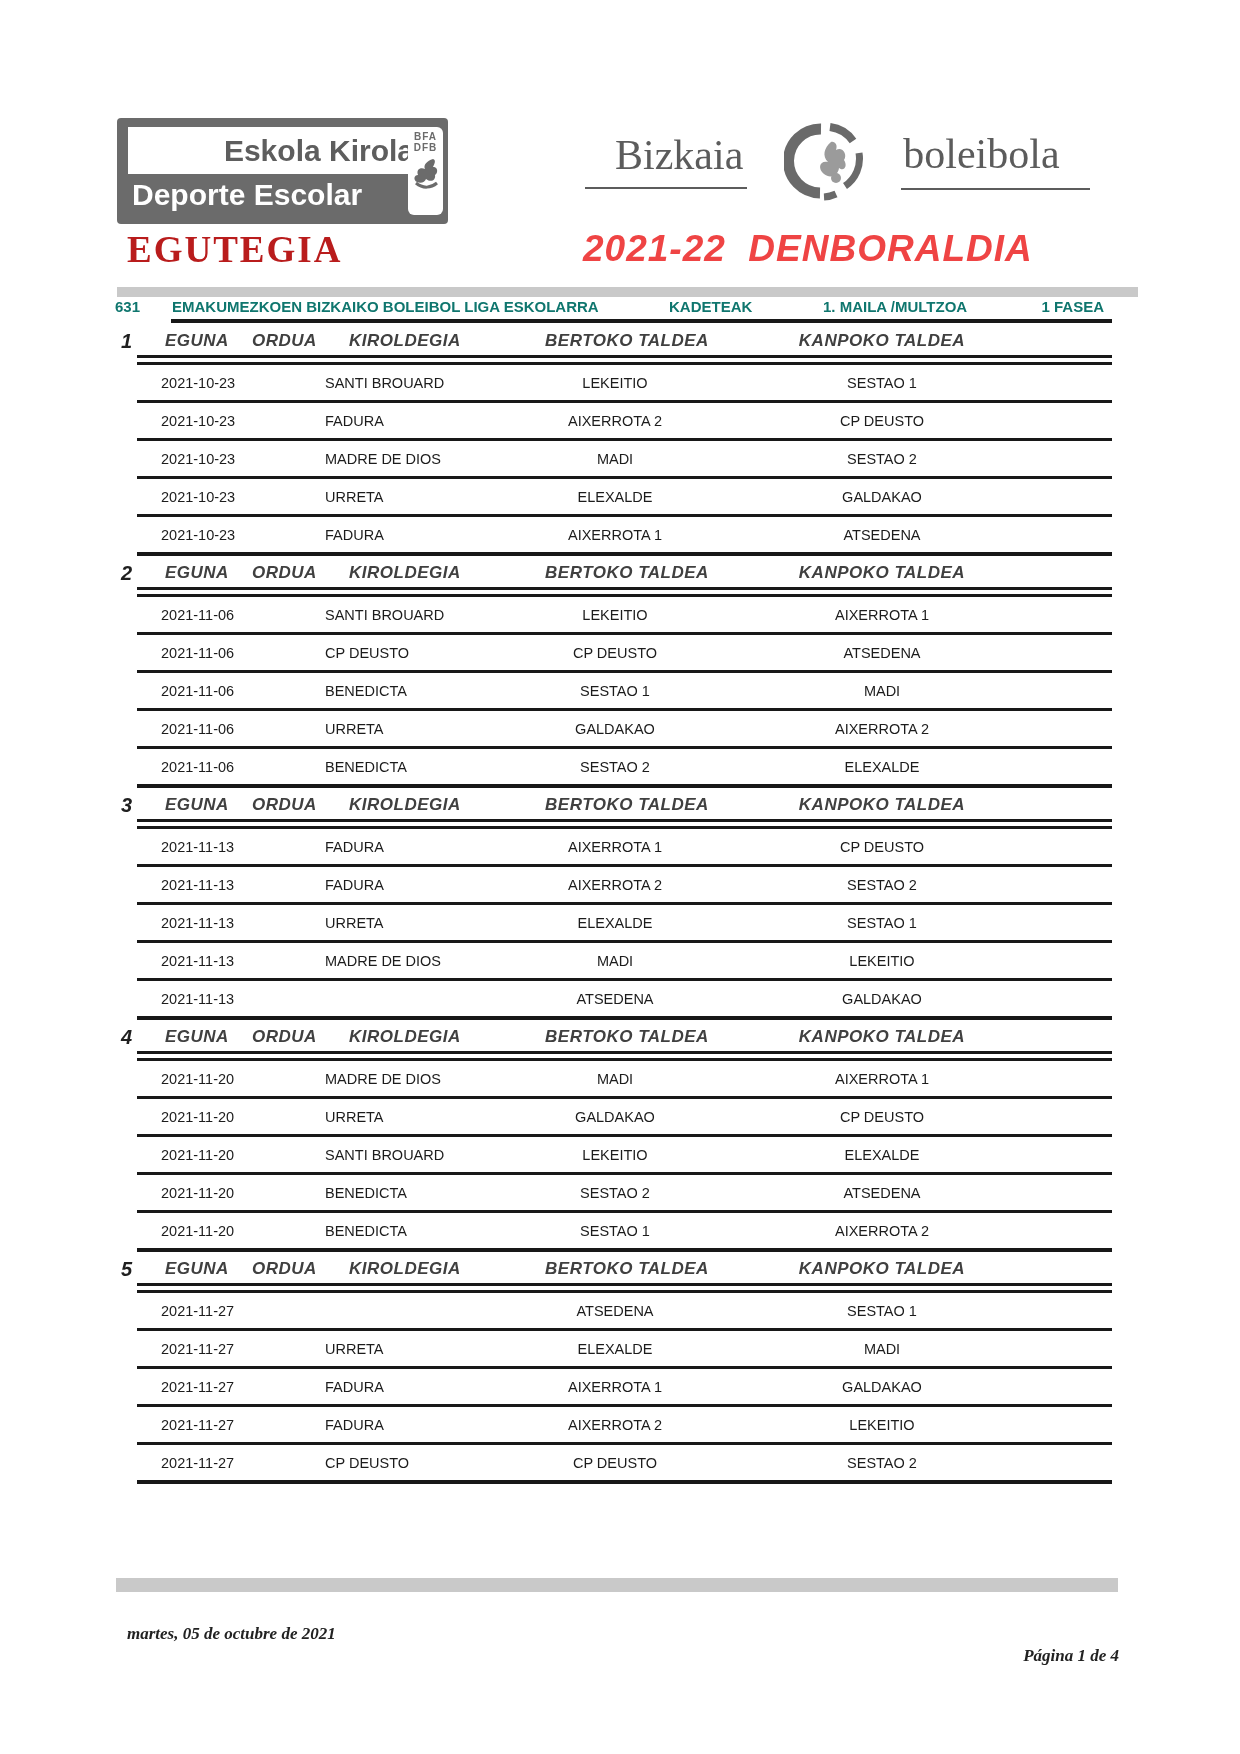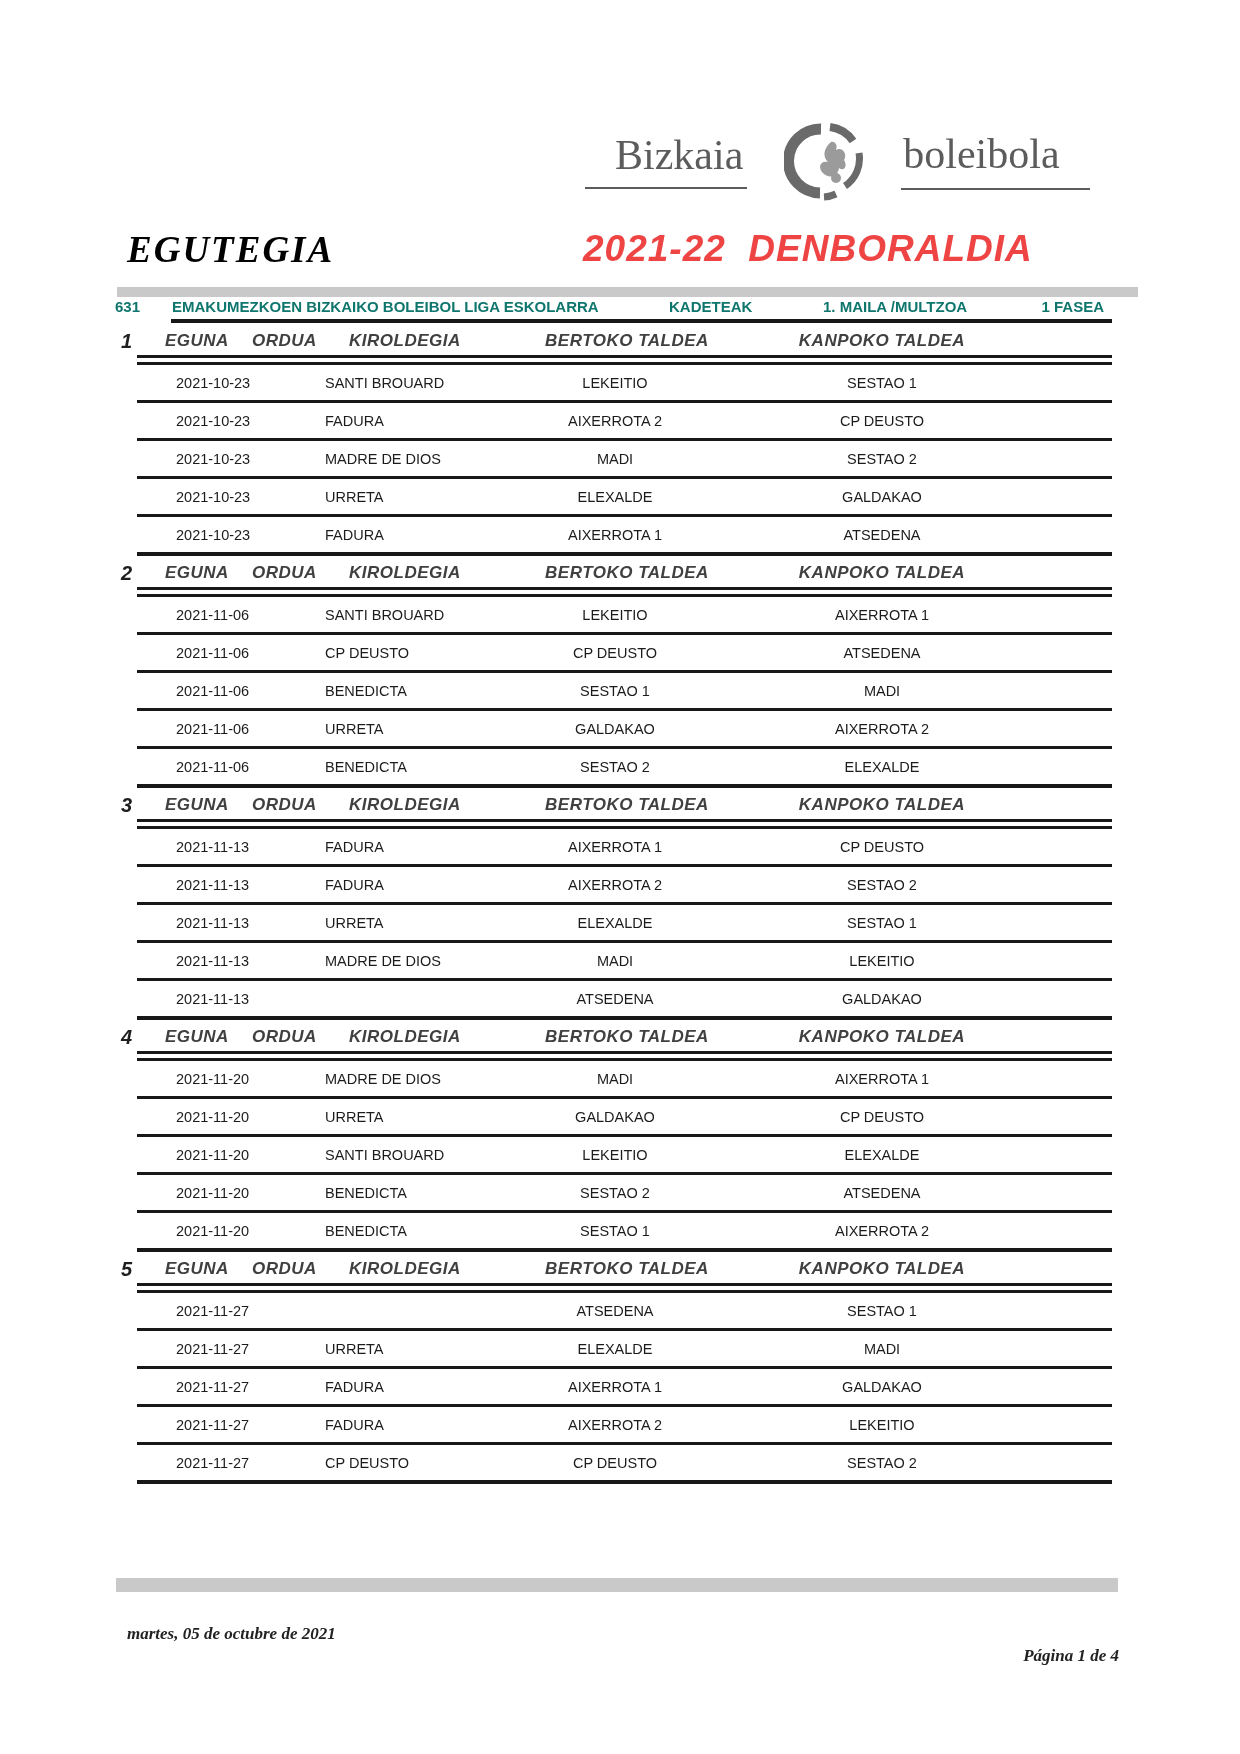--- a/index.html
+++ b/index.html
@@ -20,21 +20,21 @@
 
   
   .logo-bizkaia{position:absolute;left:585px;top:120px;display:flex;align-items:center;
                 font-family:"Liberation Serif",serif;font-size:42px;color:#5c5c5c;gap:41px;}
   .bz-word{border-bottom:2px solid #5c5c5c;padding:0 4px 10px 30px;line-height:44px;}
   .bb-word{border-bottom:2px solid #5c5c5c;padding:0 30px 12px 2px;line-height:44px;}
   .emblem{margin:0 -4px;}
 
   
   .title-left{position:absolute;left:127px;top:228px;font-family:"Liberation Serif",serif;
-              font-style:italic;font-weight:bold;font-size:37px;letter-spacing:2px;color:#000000;}
+              font-weight:bold;font-size:37px;letter-spacing:2px;color:#b91c1c;}
   .title-right{position:absolute;left:583px;top:228px;font-family:Liberation Sans, sans-serif;
                font-style:italic;font-weight:bold;font-size:37px;letter-spacing:1px;color:#ef4444;
                white-space:pre;}
 
   
   .league-strip{position:absolute;left:117px;top:287px;width:1021px;height:10px;background:#c9c9c9;}
   .league-row{position:absolute;left:113px;top:297px;width:1025px;height:20px;
               font-size:15px;font-weight:bold;color:#0f766e;}
   .league-row span{position:absolute;top:0;line-height:20px;white-space:pre;}
   .lb-code{left:2px;}
@@ -55,39 +55,51 @@
   .h-eguna{left:28px;}
   .h-ordua{left:115px;}
   .h-kiroldegia{left:212px;}
   .h-bertoko{left:352px;width:276px;text-align:center;}
   .h-kanpoko{left:614px;width:262px;text-align:center;}
   .dline{height:4px;border-top:3px solid #181818;border-bottom:3px solid #181818;}
   .match-row{position:relative;height:35px;border-bottom:3px solid #181818;}
   .match-row:last-child{border-bottom-width:4px;}
   .match-row .c{position:absolute;top:0;line-height:36px;font-size:14.5px;color:#1c1c1c;
                 white-space:nowrap;}
-  .c-eguna{left:39px;text-align:center;}
+  .c-eguna{left:24px;text-align:center;}
   .c-ordua{left:160px;}
   .c-kiroldegia{left:188px;}
   .c-bertoko{left:340px;width:276px;text-align:center;}
   .c-kanpoko{left:614px;width:262px;text-align:center;}
 
   
   .footer-strip{position:absolute;left:116px;top:1578px;width:1002px;height:14px;background:#c9c9c9;}
   .footer-row{position:absolute;left:117px;top:1602px;width:1004px;display:flex;
               justify-content:space-between;font-family:"Liberation Serif",serif;
               font-style:italic;font-weight:bold;font-size:17px;color:#222222;align-items:center;}
   .footer-date{padding-left:10px;}
   .footer-page{padding-right:2px;margin-top:44px;}
 </style>
 </head>
 <body>
 
 <div class="page">
 
+  <div class="logo-box">
+    <div class="logo-white">Eskola Kirola</div>
+    <div class="logo-bottom">Deporte Escolar</div>
+    <div class="badge">
+      <div class="badge-code">BFA</div>
+      <div class="badge-code">DFB</div>
+      <svg width="26" height="36" viewBox="0 0 26 36">
+        <path d="M20 4 C14 6 10 10 12 14 C7 12 3 15 5 20 C1 20 0 25 4 27 C8 29 12 27 13 24 C18 28 23 25 22 20 C26 17 24 11 20 12 C22 8 23 5 20 4 Z" fill="#6b6b6b"></path>
+        <path d="M3 28 C10 34 18 33 24 28" stroke="#6b6b6b" stroke-width="3" fill="none"></path>
+      </svg>
+    </div>
+  </div>
 
   <div class="logo-bizkaia">
     <span class="bz-word">Bizkaia</span>
     <svg class="emblem" width="80" height="82" viewBox="0 0 80 82">
       <path d="M37 9 A31 31 0 0 0 36 73" fill="none" stroke="#6a6a6a" stroke-width="11"></path>
       <path d="M46 7 A33 33 0 0 1 69 21" fill="none" stroke="#6a6a6a" stroke-width="8"></path>
       <path d="M75 33 A33 33 0 0 1 61 66" fill="none" stroke="#6a6a6a" stroke-width="7"></path>
       <path d="M52 74 A33 33 0 0 1 40 77" fill="none" stroke="#6a6a6a" stroke-width="7"></path>
       <path d="M47 22 C40 28 38 36 44 42 C36 40 33 48 40 54 C46 59 54 56 55 48 C60 52 64 46 60 40 C64 34 58 26 52 30 C54 25 51 21 47 22 Z" fill="#9b9b9b"></path>
       <circle cx="52" cy="58" r="5" fill="#9b9b9b"></circle>

